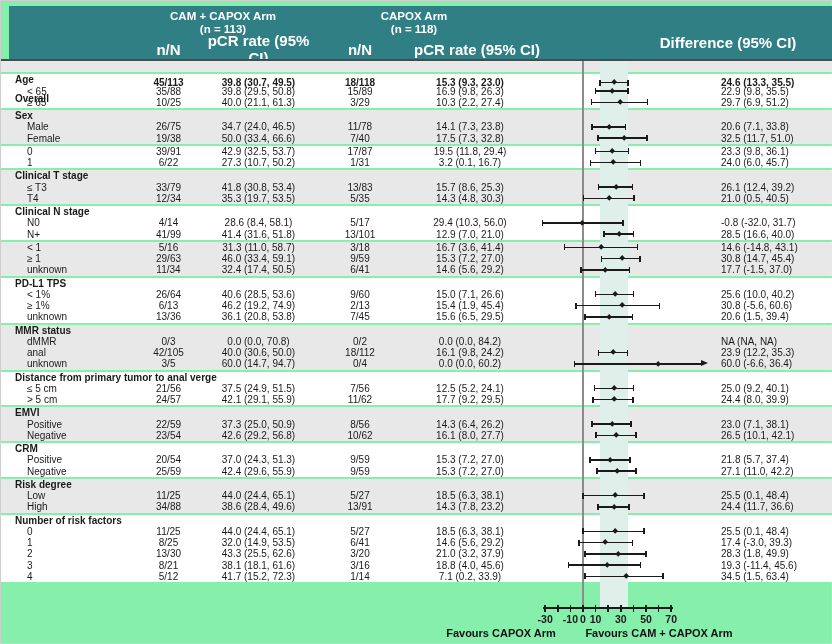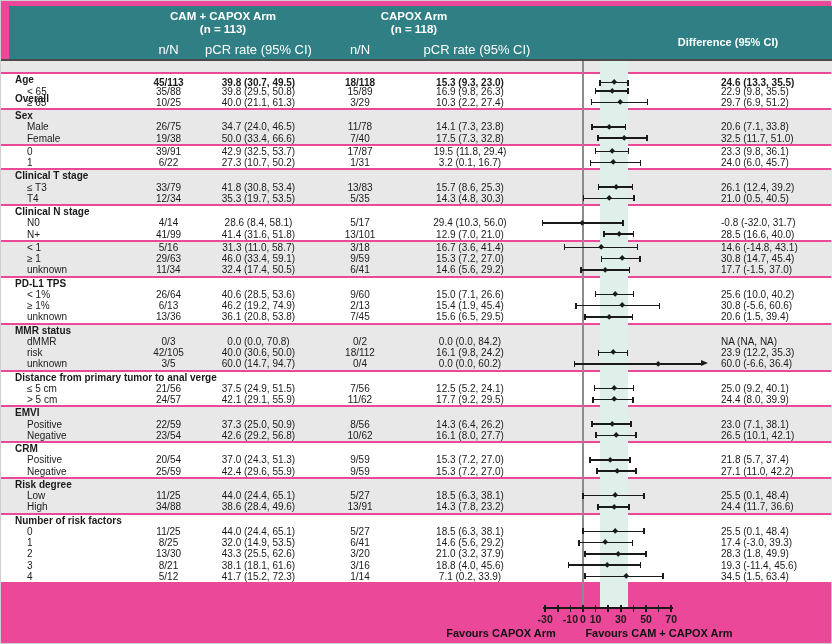--- a/index.html
+++ b/index.html
@@ -1,26 +1,26 @@
 <!DOCTYPE html>
 <html><head>
 <meta charset="utf-8">
 <style>
   html,body{margin:0;padding:0;background:#fff;}
   body{width:832px;height:644px;overflow:hidden;font-family:"Liberation Sans",sans-serif;color:#1a1a1a;}
-  #app{position:relative;width:832px;height:644px;box-sizing:border-box;border:1px solid #cfcfcf;background:#ec4899;}
+  #app{position:relative;width:832px;height:644px;box-sizing:border-box;border:1px solid #cfcfcf;background:#86efac;}
 
   
   .hdr{position:absolute;top:5px;left:8px;width:824px;height:53px;background:#2f7f85;color:#fff;
        display:grid;grid-template-columns:132px 55px 125px 78px 142px 175px 117px;grid-template-rows:33px 20px;}
   .hdr .arm{grid-row:1;display:flex;flex-direction:column;align-items:center;justify-content:center;font-weight:bold;font-size:11.5px;line-height:13px;}
   .hdr .arm1{grid-column:2/4;padding-right:16px;}
   .hdr .arm2{grid-column:4/6;padding-right:34px;}
-  .hdr .diffh{grid-column:6/8;grid-row:1/3;display:flex;align-items:center;justify-content:center;font-weight:bold;font-size:11px;padding-left:82px;padding-top:19px;box-sizing:border-box;}
-  .hdr .sub{grid-row:2;display:flex;align-items:center;justify-content:center;font-weight:normal;font-size:13px;}
+  .hdr .diffh{grid-column:6/8;grid-row:1/3;display:flex;align-items:center;justify-content:center;font-weight:bold;font-size:15px;padding-left:82px;padding-top:19px;box-sizing:border-box;}
+  .hdr .sub{grid-row:2;display:flex;align-items:center;justify-content:center;font-weight:bold;font-size:15px;text-align:center;}
   .sub.c2{grid-column:2;}
   .sub.c3{grid-column:3;}
   .sub.c4{grid-column:4;}
   .sub.c5{grid-column:5;padding-left:14px;}
 
   
   #rows{position:absolute;top:58px;left:0;width:832px;height:546px;border-top:2px solid #4a4a4a;box-sizing:content-box;}
   .group{margin-bottom:2px;}
   .group.gray{background:#e8e8e8;}
   .group.white{background:#ffffff;}
@@ -367,21 +367,21 @@
     <span class="lab">dMMR</span>
     <span class="num n1">0/3</span>
     <span class="num r1">0.0 (0.0, 70.8)</span>
     <span class="num n2">0/2</span>
     <span class="num r2">0.0 (0.0, 84.2)</span>
     <span class="plotcell"></span>
     <span class="dif">NA (NA, NA)</span>
   </div>
 
   <div class="drow">
-    <span class="lab">risk</span>
+    <span class="lab">anal</span>
     <span class="num n1">42/105</span>
     <span class="num r1">40.0 (30.6, 50.0)</span>
     <span class="num n2">18/112</span>
     <span class="num r2">16.1 (9.8, 24.2)</span>
     <span class="plotcell">
             <i class="bar" style="left: 57.372px; width: 29.106px;"></i>
             <i class="cap" style="left: 56.572px;"></i>
             <i class="cap" style="left: 85.678px;"></i>
             <i class="pt" style="left: 69.914px;"></i>
           </span>

